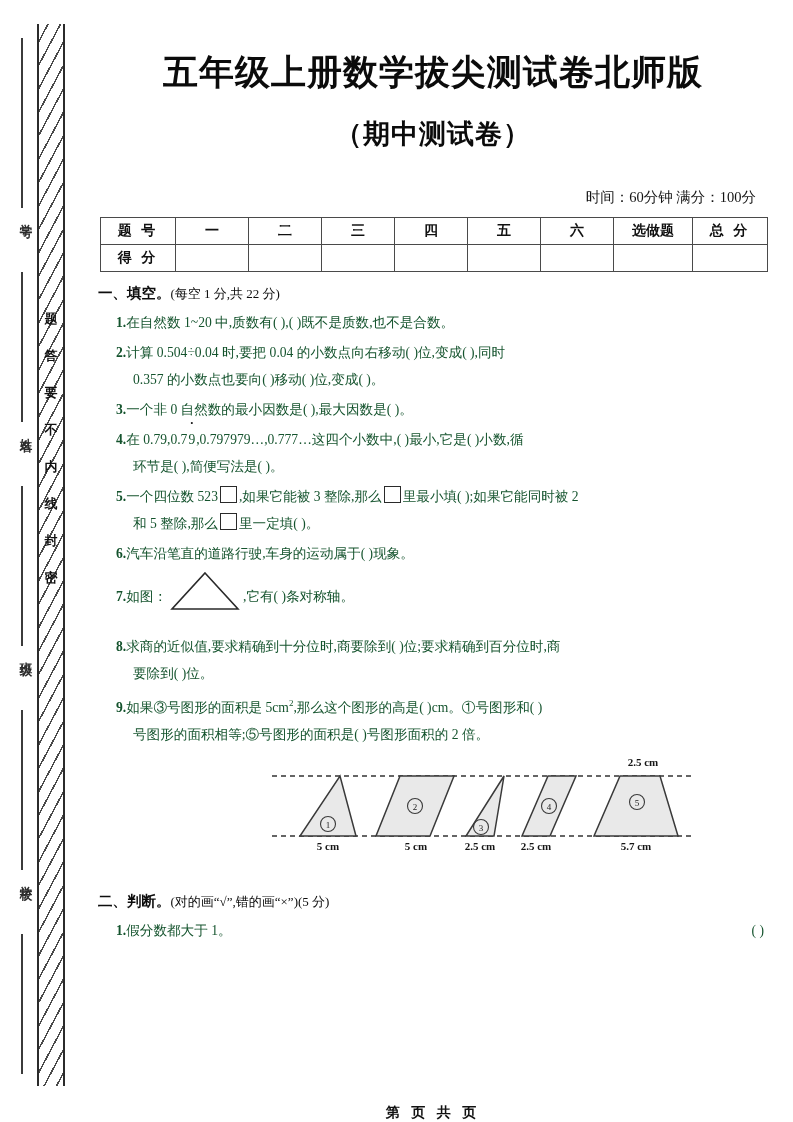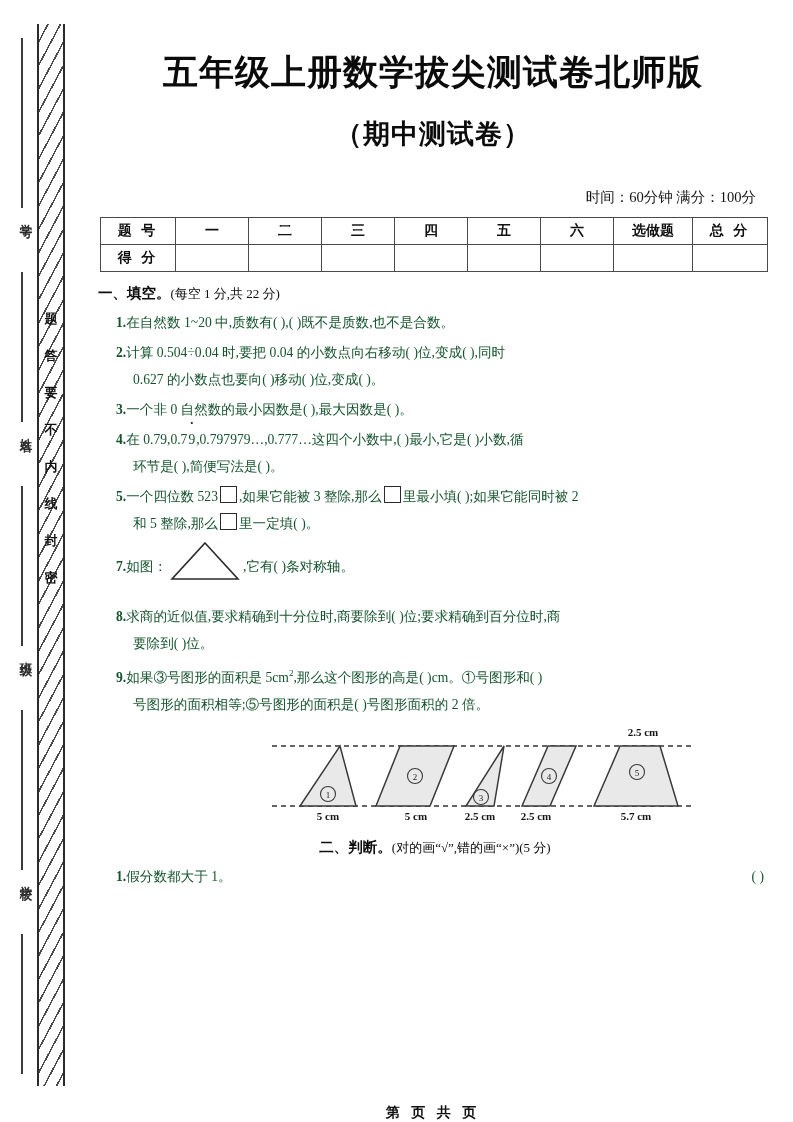--- a/index.html
+++ b/index.html
@@ -293,37 +293,40 @@
     <div class="sec-head">
       <span>一、填空。</span><span class="small">(每空 1 分,共 22 分)</span>
     </div>
 
     <div class="q">
       <span class="num">1.</span><span>在自然数 1~20 中,质数有(                    ),(      )既不是质数,也不是合数。</span>
     </div>
 
     <div class="q">
       <span class="qline"><span class="num">2.</span><span>计算 0.504÷0.04 时,要把 0.04 的小数点向右移动(      )位,变成(        ),同时</span></span>
-      <span class="qline indent">0.627 的小数点也要向(      )移动(      )位,变成(       )。</span>
+      <span class="qline indent">0.357 的小数点也要向(      )移动(      )位,变成(       )。</span>
     </div>
 
     <div class="q">
       <span class="num">3.</span><span>一个非 0 自然数的最小因数是(      ),最大因数是(       )。</span>
     </div>
 
     <div class="q">
       <span class="qline"><span class="num">4.</span><span>在 0.79,0.7</span><span class="rep">9</span><span>,0.797979…,0.777…这四个小数中,(      )最小,它是(      )小数,循</span></span>
       <span class="qline indent">环节是(      ),简便写法是(       )。</span>
     </div>
 
     <div class="q">
       <span class="qline"><span class="num">5.</span><span>一个四位数 523</span><span class="box"></span><span>,如果它能被 3 整除,那么</span><span class="box"></span><span>里最小填(        );如果它能同时被 2</span></span>
       <span class="qline indent"><span>和 5 整除,那么</span><span class="box"></span><span>里一定填(       )。</span></span>
     </div>
 
+    <div class="q">
+      <span class="num">6.</span><span>汽车沿笔直的道路行驶,车身的运动属于(       )现象。</span>
+    </div>
 
     <div class="q" style="line-height:44px;">
       <span class="num">7.</span><span>如图：</span><span class="tri-inline"><svg width="72" height="42" viewBox="0 0 72 42">
             <polygon points="36,3 69,39 3,39" fill="none" stroke="#2a2a2a" stroke-width="1.6"></polygon>
           </svg></span><span>,它有(       )条对称轴。</span>
     </div>
 
     <div class="q">
       <span class="qline"><span class="num">8.</span><span>求商的近似值,要求精确到十分位时,商要除到(       )位;要求精确到百分位时,商</span></span>
       <span class="qline indent">要除到(      )位。</span>
@@ -365,21 +368,21 @@
       <div style="position:absolute;left:170px;top:0;width:430px;height:112px;">
         <div style="position:absolute;left:22px;top:86px;width:76px;text-align:center;font-size:11px;font-weight:bold;color:#161616;">5 cm</div>
         <div style="position:absolute;left:110px;top:86px;width:76px;text-align:center;font-size:11px;font-weight:bold;color:#161616;">5 cm</div>
         <div style="position:absolute;left:182px;top:86px;width:60px;text-align:center;font-size:11px;font-weight:bold;color:#161616;">2.5 cm</div>
         <div style="position:absolute;left:238px;top:86px;width:60px;text-align:center;font-size:11px;font-weight:bold;color:#161616;">2.5 cm</div>
         <div style="position:absolute;left:330px;top:86px;width:76px;text-align:center;font-size:11px;font-weight:bold;color:#161616;">5.7 cm</div>
         <div style="position:absolute;left:337px;top:2px;width:76px;text-align:center;font-size:11px;font-weight:bold;color:#161616;">2.5 cm</div>
       </div>
     </div>
 
-    <div class="sec-head" style="margin-top:2px;text-align:center;">
+    <div class="sec-head" style="margin-top:26px;">
       <span>二、判断。</span><span class="small">(对的画“√”,错的画“×”)(5 分)</span>
     </div>
 
     <div class="q">
       <span class="num">1.</span><span>假分数都大于 1。</span><span class="paren-right">(        )</span>
     </div>
 
   </div>
 
   <div id="footer">第 页 共 页</div>

